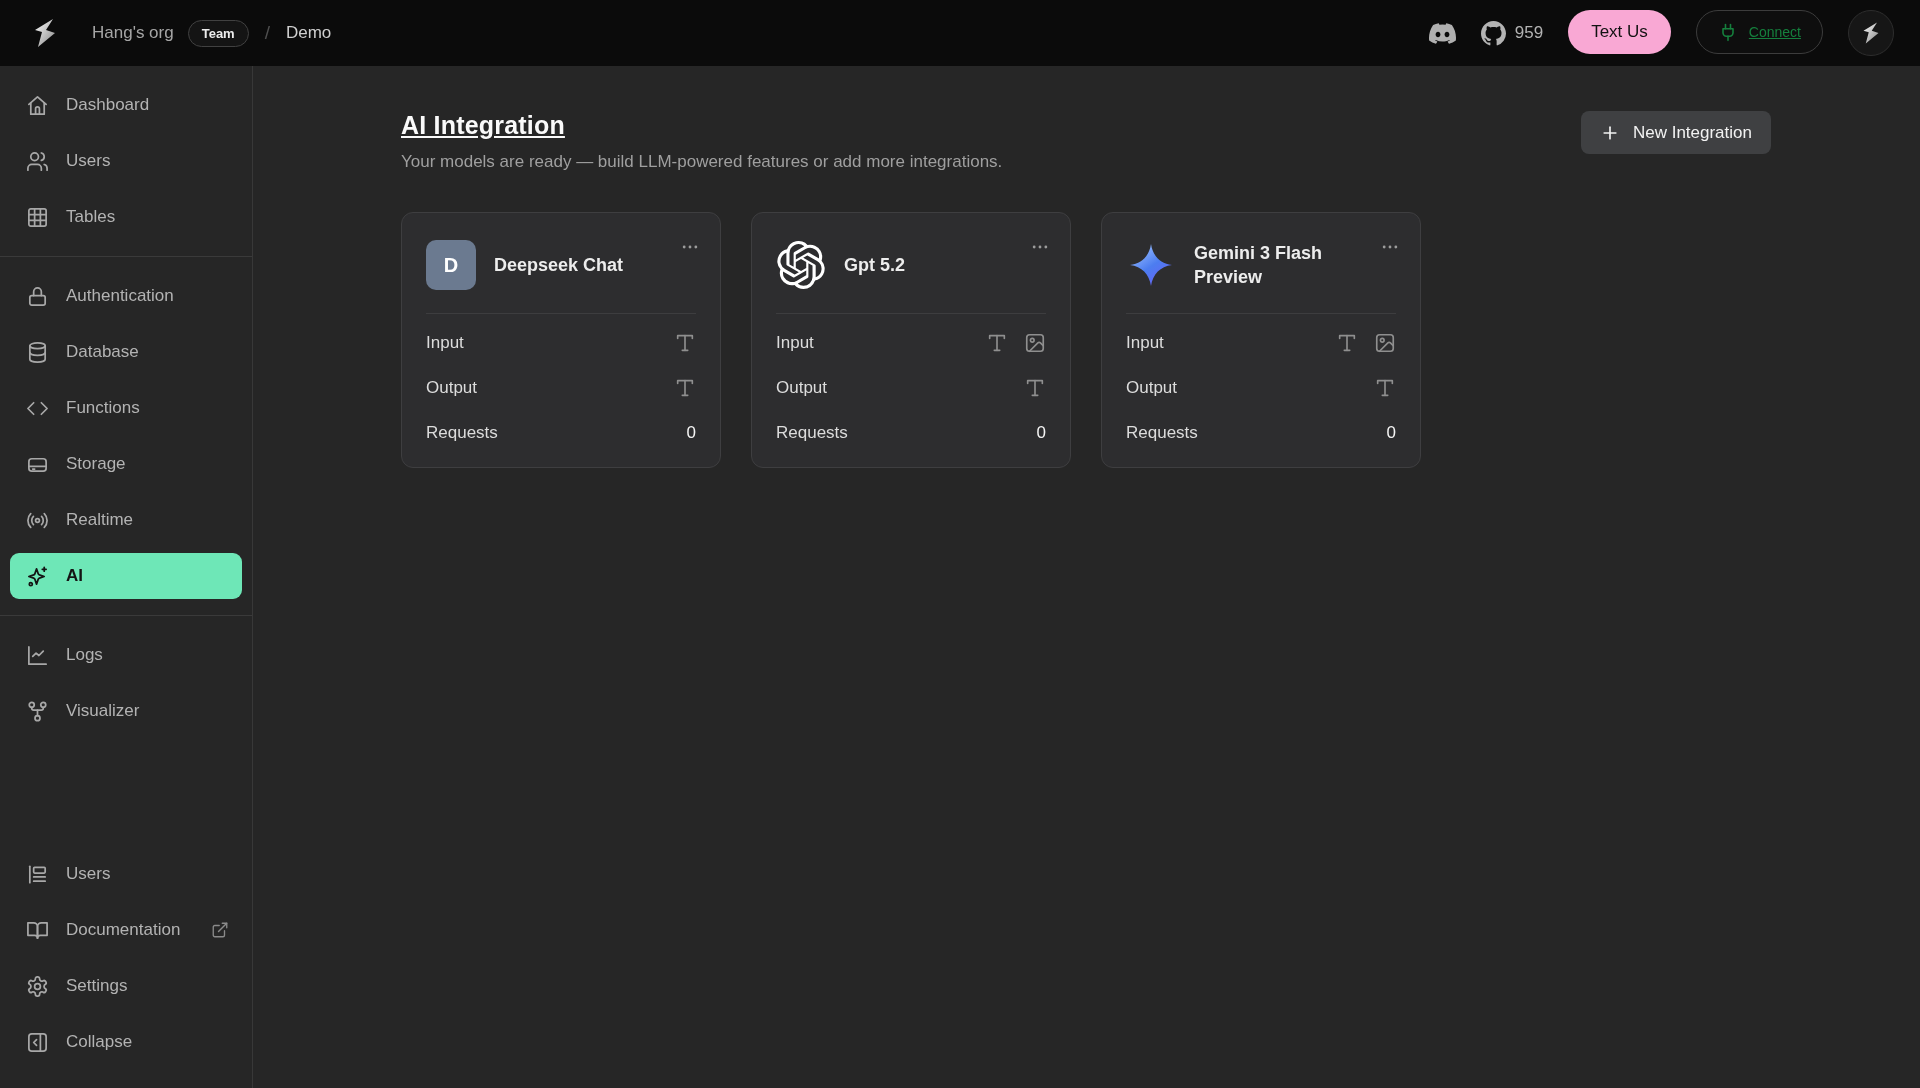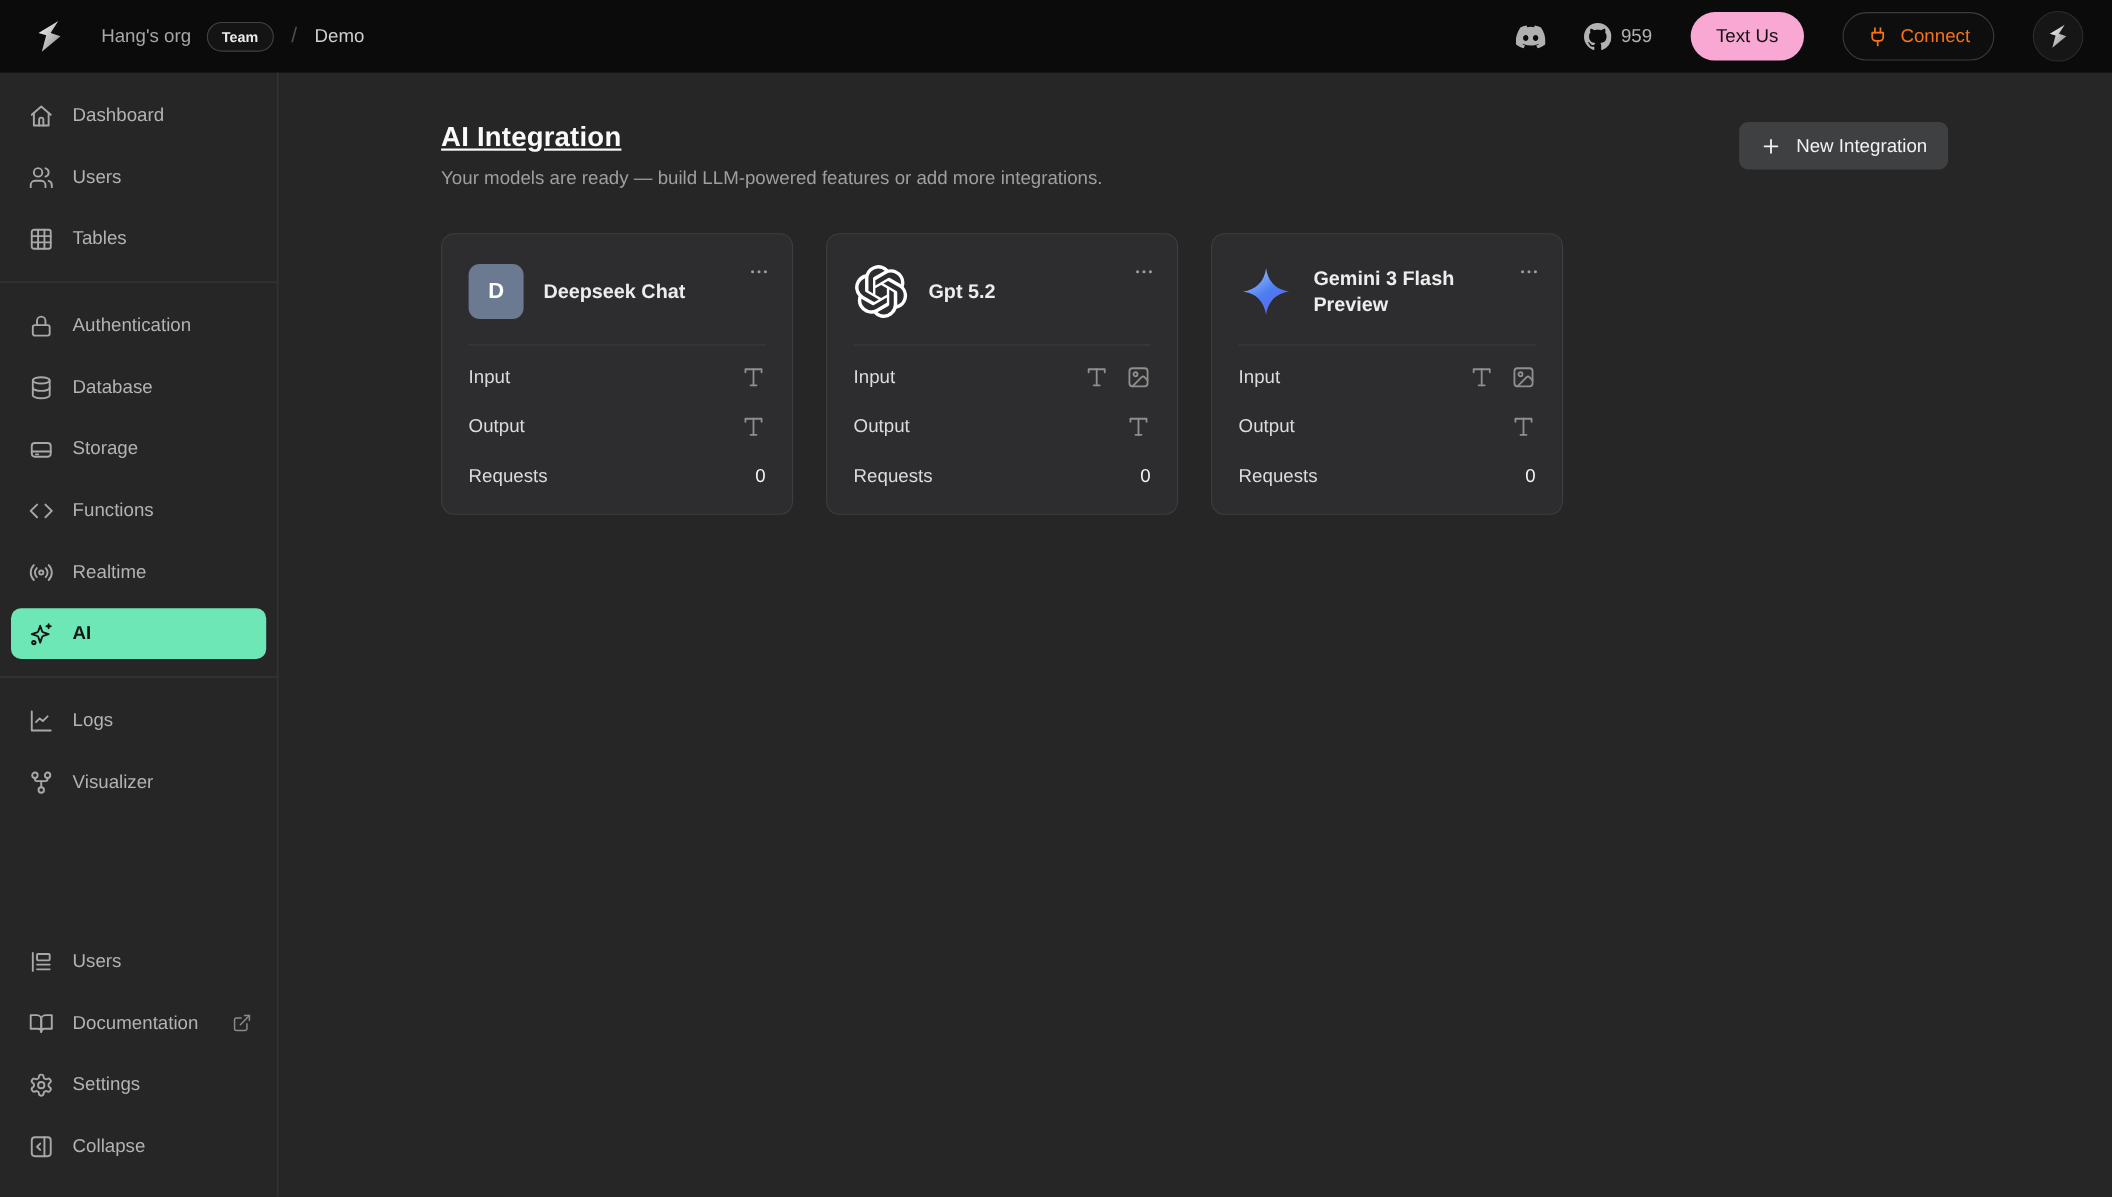--- a/index.html
+++ b/index.html
@@ -7,25 +7,25 @@
   body { background:#262626; font-family:"Liberation Sans", sans-serif; -webkit-font-smoothing:antialiased; }
 
   
   .topbar { height:66px; background:#0b0b0b; display:flex; align-items:center; padding:0 26px; }
   .logo-btn { width:38px; height:38px; display:flex; align-items:center; justify-content:center; margin-right:28px; background:none; border:0; cursor:pointer; }
   .logo-btn svg { width:32px; height:32px; }
   .org-name { font-size:17px; color:#a6a6a6; }
   .team-badge { margin-left:14px; font-size:13px; font-weight:700; color:#ececec; border:1px solid #414141; background:#141414; border-radius:999px; padding:6px 13px; line-height:1; cursor:pointer; }
   .crumb-sep { margin:0 16px; color:#4f4f4f; font-size:19px; }
   .proj-name { font-size:17px; color:#cfcfcf; }
-  .tb-right { margin-left:auto; display:flex; align-items:center; gap:35px; }
+  .tb-right { margin-left:auto; display:flex; gap:25px; }
   .tb-icon { background:none; border:0; color:#b0b0b0; cursor:pointer; display:flex; align-items:center; }
   .gh-group { display:flex; align-items:center; gap:9px; color:#b3b3b3; font-size:17px; cursor:pointer; background:none; border:0; }
   .pill-white { height:44px; padding:0 23px; border-radius:999px; background:#f9a8d4; color:#121212; font-size:17px; font-weight:400; border:0; display:flex; align-items:center; cursor:pointer; font-family:inherit; }
-  .pill-outline { height:44px; padding:0 21px; border-radius:999px; background:#0e0e0e; color:#f97316; font-size:17px; font-weight:500; border:1px solid #3c3c3c; display:flex; align-items:center; gap:11px; cursor:pointer; font-family:inherit; }
+  .pill-outline { height:44px; padding:0 21px; border-radius:999px; background:#0e0e0e; color:#15803d; font-size:14px; font-weight:500; border:1px solid #3c3c3c; display:flex; align-items:center; gap:11px; cursor:pointer; font-family:inherit;text-decoration:underline; }
   .tb-avatar { width:46px; height:46px; border-radius:50%; background:#161616; border:1px solid #2d2d2d; display:flex; align-items:center; justify-content:center; cursor:pointer; }
   .tb-avatar svg { width:24px; height:24px; }
 
   
   .layout { display:flex; height:1027px; }
 
   
   .sidebar { width:253px; flex:none; border-right:1px solid #383838; display:flex; flex-direction:column; padding:16px 10px 18px; }
   .side-item { display:flex; align-items:center; gap:17px; height:46px; padding:0 16px; border-radius:9px; color:#b3b3b3; font-size:17px; margin-bottom:10px; cursor:pointer; flex:none; }
   .side-item .side-icon { display:flex; align-items:center; color:#a8a8a8; }
@@ -176,35 +176,35 @@
             <ellipse cx="12" cy="5" rx="8" ry="3"></ellipse>
             <path d="M4 5v14c0 1.66 3.58 3 8 3s8-1.34 8-3V5"></path>
             <path d="M4 12c0 1.66 3.58 3 8 3s8-1.34 8-3"></path>
           </svg>
         </span>
       <span>Database</span>
     </div>
     <div class="side-item">
       <span class="side-icon">
           <svg viewBox="0 0 24 24" fill="none" stroke="currentColor" stroke-width="1.8" stroke-linecap="round" stroke-linejoin="round">
+            <polyline points="16 18 22 12 16 6"></polyline>
+            <polyline points="8 6 2 12 8 18"></polyline>
+          </svg>
+        </span>
+      <span>Functions</span>
+    </div>
+    <div class="side-item">
+      <span class="side-icon">
+          <svg viewBox="0 0 24 24" fill="none" stroke="currentColor" stroke-width="1.8" stroke-linecap="round" stroke-linejoin="round">
             <rect x="3" y="6" width="18" height="13" rx="3"></rect>
             <path d="M3 14h18"></path>
             <path d="M7 16.8h2"></path>
           </svg>
         </span>
       <span>Storage</span>
-    </div>
-    <div class="side-item">
-      <span class="side-icon">
-          <svg viewBox="0 0 24 24" fill="none" stroke="currentColor" stroke-width="1.8" stroke-linecap="round" stroke-linejoin="round">
-            <polyline points="16 18 22 12 16 6"></polyline>
-            <polyline points="8 6 2 12 8 18"></polyline>
-          </svg>
-        </span>
-      <span>Functions</span>
     </div>
     <div class="side-item">
       <span class="side-icon">
           <svg viewBox="0 0 24 24" fill="none" stroke="currentColor" stroke-width="1.8" stroke-linecap="round" stroke-linejoin="round">
             <circle cx="12" cy="12" r="2"></circle>
             <path d="M16.24 7.76a6 6 0 0 1 0 8.49"></path>
             <path d="M7.76 16.24a6 6 0 0 1 0-8.49"></path>
             <path d="M19.07 4.93a10 10 0 0 1 0 14.14"></path>
             <path d="M4.93 19.07a10 10 0 0 1 0-14.14"></path>
           </svg>

